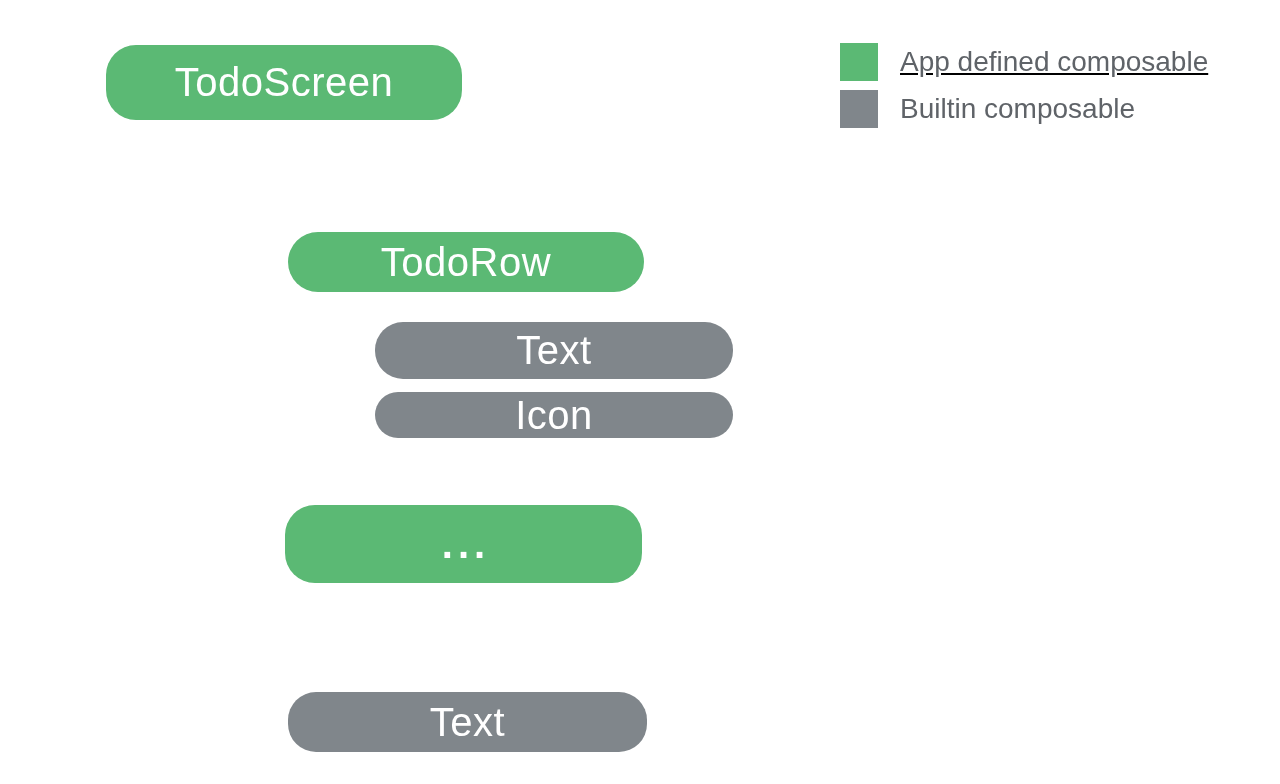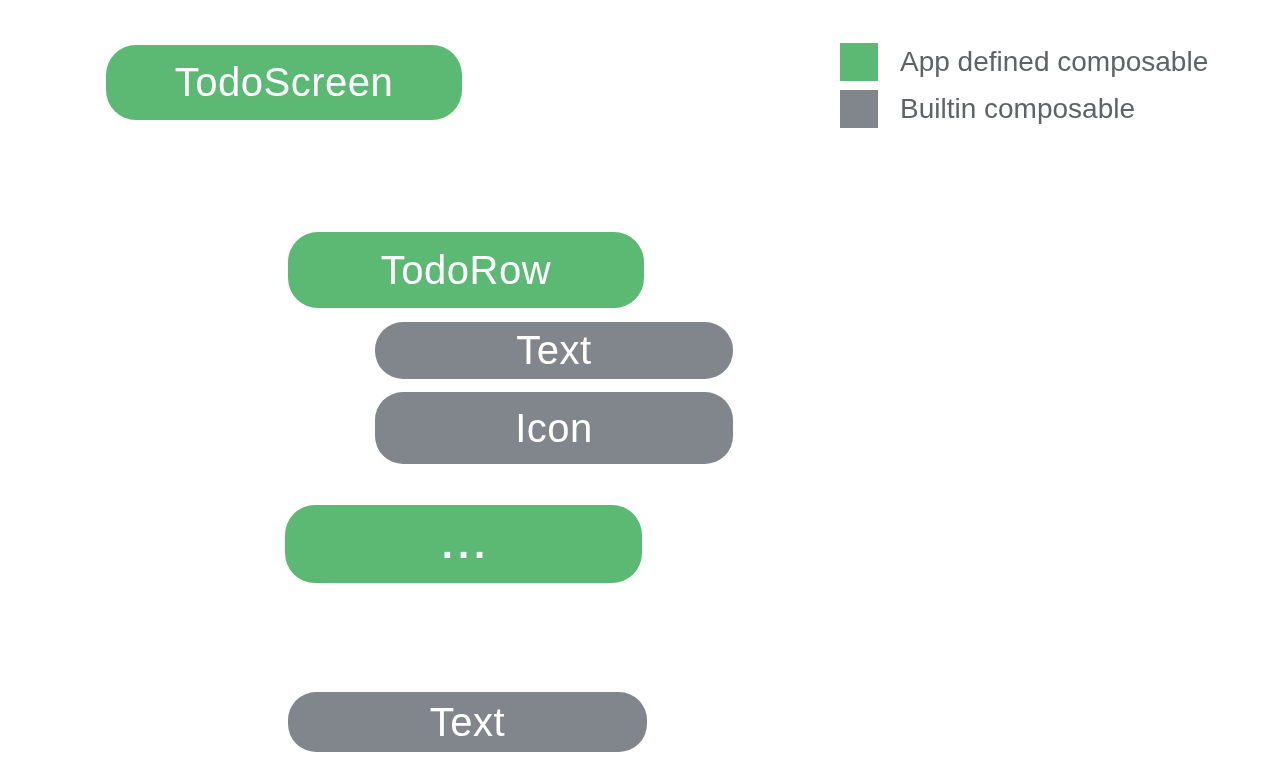--- a/index.html
+++ b/index.html
@@ -31,41 +31,41 @@
     font-size: 40px;
     font-weight: 400;
     letter-spacing: 0.5px;
     white-space: nowrap;
   }
   .pill[data-type="app"]     { background: var(--color-app, #5BB974); border-radius: 30px; }
   .pill[data-type="builtin"] { background: var(--color-builtin, #80868B); border-radius: 28px; }
 
   .n0 { left: 106px; top:  45px; width: 356px; height: 75px; }
   .n1 { left: 195px; top: 133px; width: 482px; height: 57px; }
-  .n2 { left: 288px; top: 232px; width: 356px; height: 76px; }
+  .n2 { left: 288px; top: 232px; width: 356px; height: 60px; }
   .n3 { left: 375px; top: 322px; width: 358px; height: 57px; }
-  .n4 { left: 375px; top: 392px; width: 358px; height: 72px; }
+  .n4 { left: 375px; top: 392px; width: 358px; height: 46px; }
   .n5 { left: 285px; top: 505px; width: 357px; height: 78px; }
   .n6 { left: 197px; top: 622px; width: 358px; height: 58px; }
   .n7 { left: 288px; top: 692px; width: 359px; height: 60px; }
 
   .pill.ellipsis .pill-label {
     font-weight: 700;
     letter-spacing: 5px;
     text-indent: 5px;
   }
 
   
   .legend-row {
     position: absolute;
     display: flex;
     align-items: center;
     height: 38px;
   }
-  .legend-row.r0 { left: 840px; top: 43px; }
+  .legend-row.r0 { left: 840px; top: 43px; text-decoration: underline; }
   .legend-row.r1 { left: 840px; top: 90px; text-align: center; }
   .swatch { width: 38px; height: 38px; flex: 0 0 auto; }
   .swatch[data-type="app"]     { background: var(--color-app, #5BB974); }
   .swatch[data-type="builtin"] { background: var(--color-builtin, #80868B); }
   .legend-label {
     margin-left: 22px;
     font-size: 28px;
     color: var(--color-legend-text, #5F6368);
     white-space: nowrap;
   }

